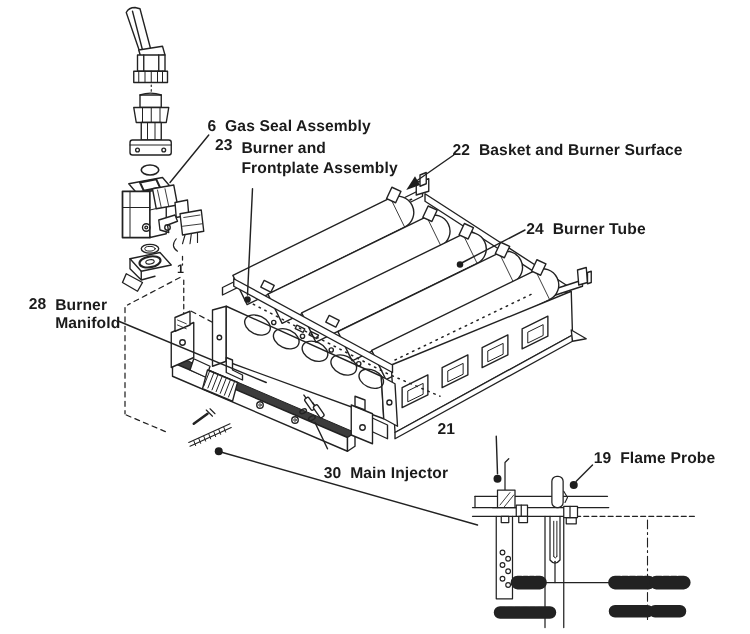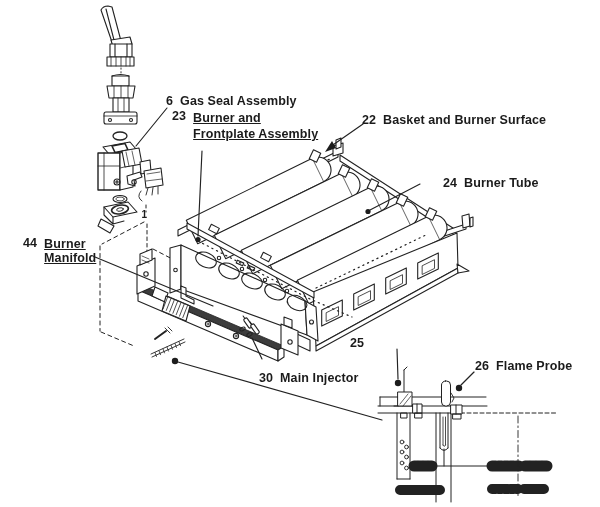--- a/index.html
+++ b/index.html
@@ -1,21 +1,21 @@
 <!DOCTYPE html>
 <html><head>
 <meta charset="utf-8">
 <style>
   html,body{margin:0;padding:0;background:#fff;}
   .diagram{position:relative;width:600px;height:507px;background:#ffffff;overflow:hidden;
            font-family:"Liberation Sans",sans-serif;}
   .diagram svg{position:absolute;left:0;top:0;}
   .co{position:absolute;display:flex;gap:7px;font-weight:bold;font-size:12.5px;line-height:13px;
       color:#1b1b1b;white-space:nowrap;letter-spacing:.1px;}
-  .co .lbl span{display:block;text-decoration:underline;}
+  .co .lbl span{display:block;}
   .co.tall .lbl span{line-height:16px;}
   .co28 .lbl span{line-height:14px;}
 </style>
 </head>
 <body>
 
 <div class="diagram">
 
 <svg width="600" height="507" viewBox="0 0 600 507" stroke="#222" stroke-width="1.1" fill="none" stroke-linejoin="round" stroke-linecap="round">
 
@@ -289,39 +289,39 @@
       <span>Burner and</span>
       <span>Frontplate Assembly</span>
     </span>
   </div>
 
   <div class="co" style="left:362px;top:114px">
     <span class="num">22</span>
     <span class="lbl">Basket and Burner Surface</span>
   </div>
 
-  <div class="co" style="left:443px;top:177px">
+  <div class="co" style="left:421px;top:177px">
     <span class="num">24</span>
     <span class="lbl">Burner Tube</span>
   </div>
 
   <div class="co co28" style="left:23px;top:237px">
-    <span class="num">44</span>
+    <span class="num">28</span>
     <span class="lbl">
       <span>Burner</span>
       <span>Manifold</span>
     </span>
   </div>
 
   <div class="co" style="left:350px;top:337px">
-    <span class="num">25</span>
+    <span class="num">21</span>
   </div>
 
   <div class="co" style="left:475px;top:360px">
-    <span class="num">26</span>
+    <span class="num">19</span>
     <span class="lbl">Flame Probe</span>
   </div>
 
 
   <div class="co" style="left:259px;top:372px">
     <span class="num">30</span>
     <span class="lbl">Main Injector</span>
   </div>
 
 </div>

